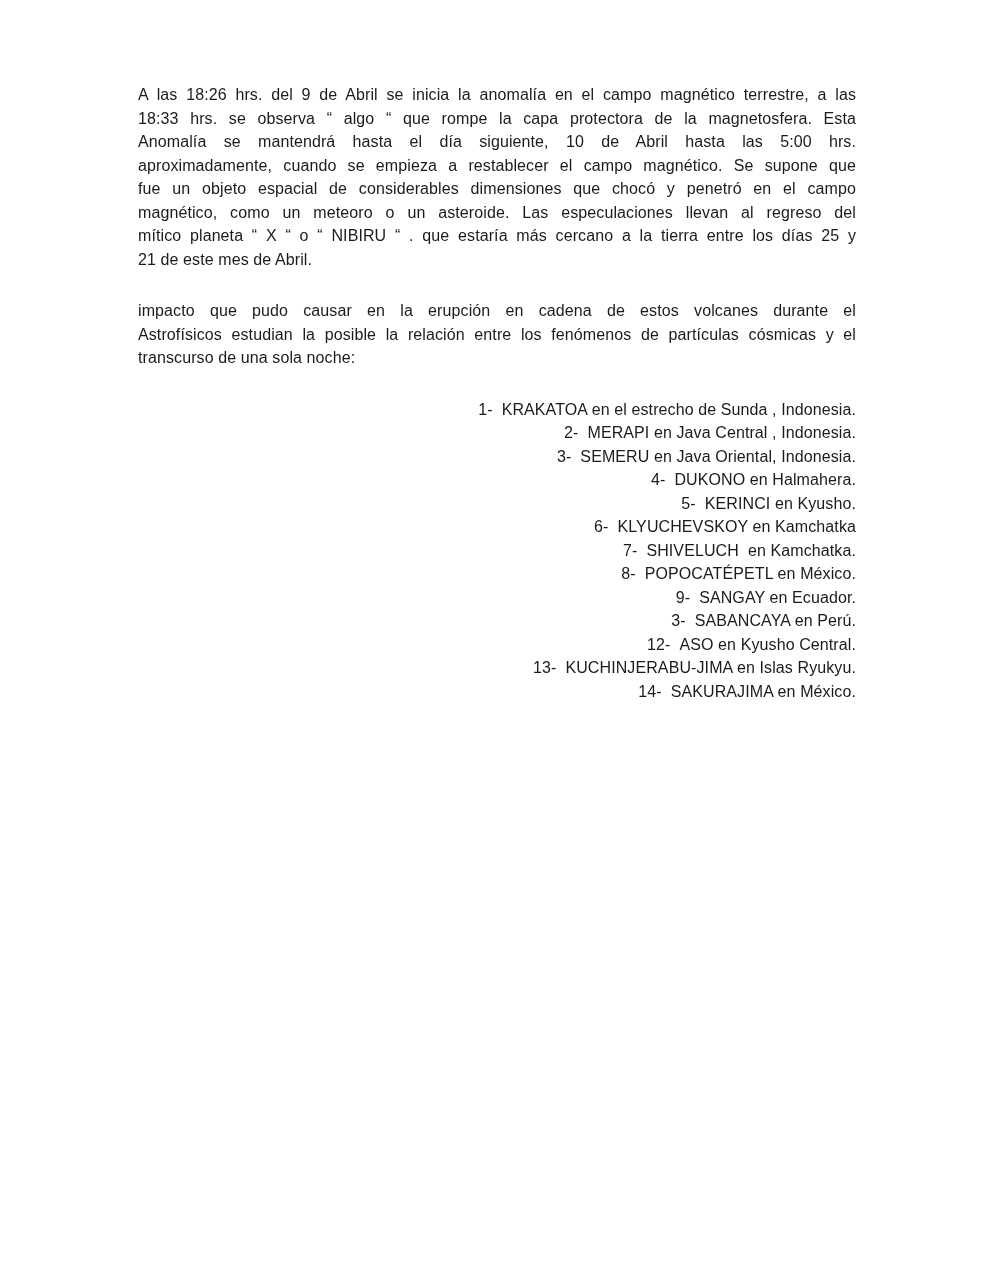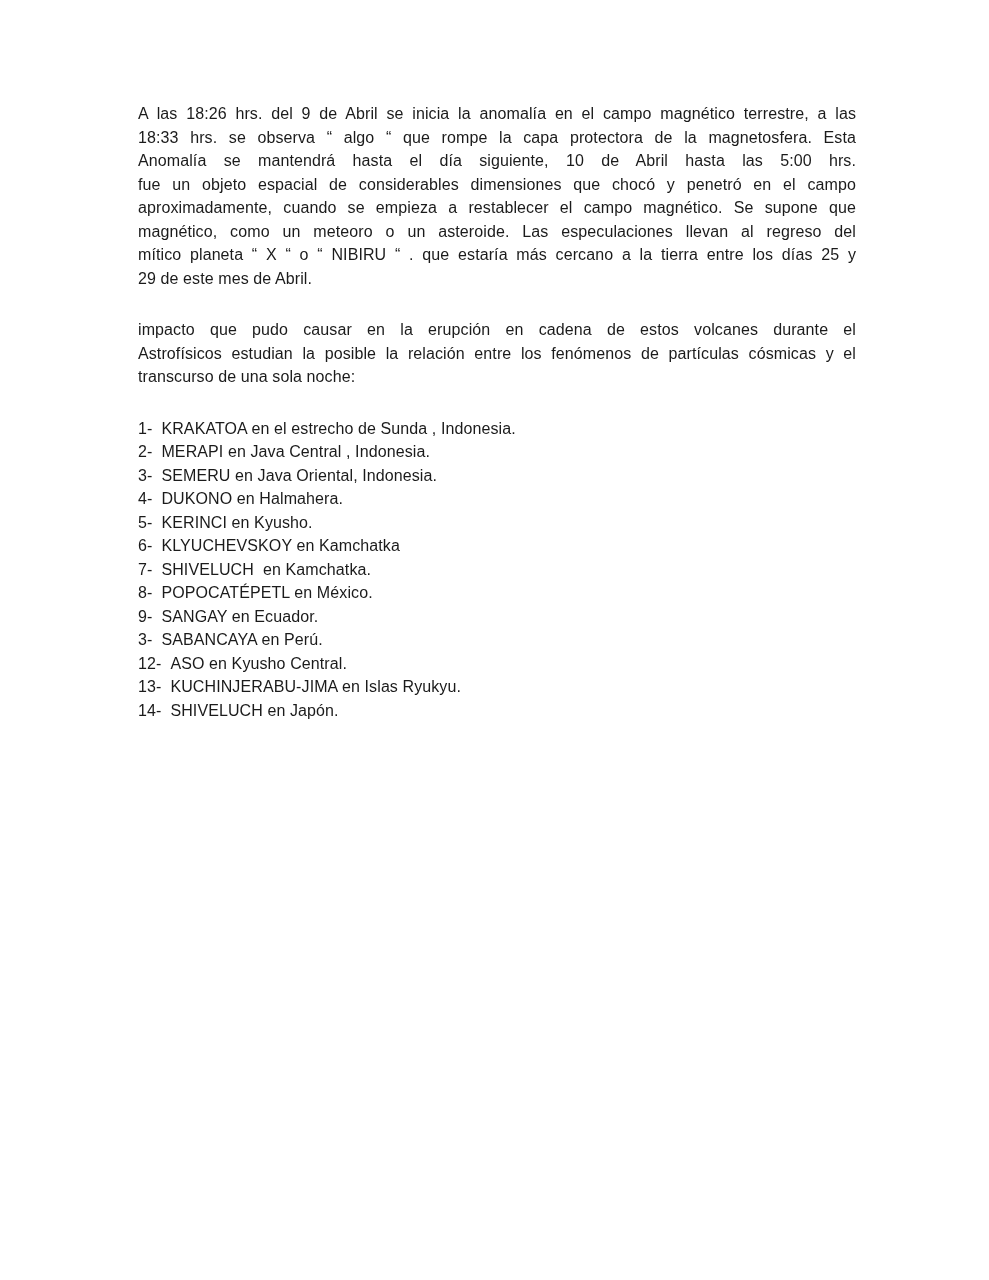--- a/index.html
+++ b/index.html
@@ -12,60 +12,60 @@
     width: 989px;
     height: 1280px;
     background: #ffffff;
     overflow: hidden;
     font-family: "Liberation Sans", sans-serif;
     color: #1b1b1b;
   }
   .content {
     position: absolute;
     left: 138px;
-    top: 102px;
+    top: 83px;
     width: 718px;
     font-size: 16px;
     line-height: 23.5px;
     letter-spacing: 0.1px;
   }
   .para {
     margin: 0 0 28px 0;
   }
   .line {
     text-align: justify;
     text-align-last: justify;
   }
   .line.last {
     text-align-last: left;
   }
   .li {
     white-space: pre-wrap;
-    text-align: left;
+    text-align: right;
   }
   .li-marker {
     display: inline-block;
     margin-right: 9px;
   }
 </style>
 </head>
 <body>
 
 <div class="page">
   <div class="content">
 
     <div class="para">
         <div class="line">A las 18:26 hrs. del 9 de Abril se inicia la anomalía en el campo magnético terrestre, a las</div>
         <div class="line">18:33 hrs.  se observa  “ algo “ que rompe  la capa protectora de la magnetosfera. Esta</div>
         <div class="line">Anomalía se mantendrá hasta el día siguiente, 10 de Abril hasta las 5:00 hrs.</div>
+        <div class="line">aproximadamente, cuando se empieza a restablecer el campo magnético. Se supone que</div>
         <div class="line">fue un objeto espacial de considerables dimensiones que chocó y penetró en el campo</div>
-        <div class="line">aproximadamente, cuando se empieza a restablecer el campo magnético. Se supone que</div>
         <div class="line">magnético, como un meteoro o un asteroide. Las especulaciones llevan al regreso del</div>
         <div class="line">mítico  planeta “  X “  o “ NIBIRU “ . que estaría más cercano a la tierra entre los días  25 y</div>
-        <div class="line last">29 de este mes de Abril.</div>
+        <div class="line last">21 de este mes de Abril.</div>
       </div>
 
     <div class="para">
         <div class="line">impacto que pudo causar en la erupción en cadena de estos volcanes durante el</div>
         <div class="line">Astrofísicos estudian la posible la relación entre los fenómenos de partículas cósmicas y el</div>
         <div class="line last">transcurso de una sola noche:</div>
       </div>
 
     <div class="para">
         <div class="li"><span class="li-marker">1-</span><span class="li-text">KRAKATOA en el estrecho de Sunda , Indonesia.</span></div>
@@ -73,18 +73,18 @@
         <div class="li"><span class="li-marker">3-</span><span class="li-text">SEMERU en Java Oriental, Indonesia.</span></div>
         <div class="li"><span class="li-marker">4-</span><span class="li-text">DUKONO en Halmahera.</span></div>
         <div class="li"><span class="li-marker">5-</span><span class="li-text">KERINCI en Kyusho.</span></div>
         <div class="li"><span class="li-marker">6-</span><span class="li-text">KLYUCHEVSKOY en Kamchatka</span></div>
         <div class="li"><span class="li-marker">7-</span><span class="li-text">SHIVELUCH  en Kamchatka.</span></div>
         <div class="li"><span class="li-marker">8-</span><span class="li-text">POPOCATÉPETL en México.</span></div>
         <div class="li"><span class="li-marker">9-</span><span class="li-text">SANGAY en Ecuador.</span></div>
         <div class="li"><span class="li-marker">3-</span><span class="li-text">SABANCAYA en Perú.</span></div>
         <div class="li"><span class="li-marker">12-</span><span class="li-text">ASO en Kyusho Central.</span></div>
         <div class="li"><span class="li-marker">13-</span><span class="li-text">KUCHINJERABU-JIMA en Islas Ryukyu.</span></div>
-        <div class="li"><span class="li-marker">14-</span><span class="li-text">SHIVELUCH en Japón.</span></div>
+        <div class="li"><span class="li-marker">14-</span><span class="li-text">SAKURAJIMA en México.</span></div>
       </div>
 
 
   </div>
 </div>
 
 </body></html>

